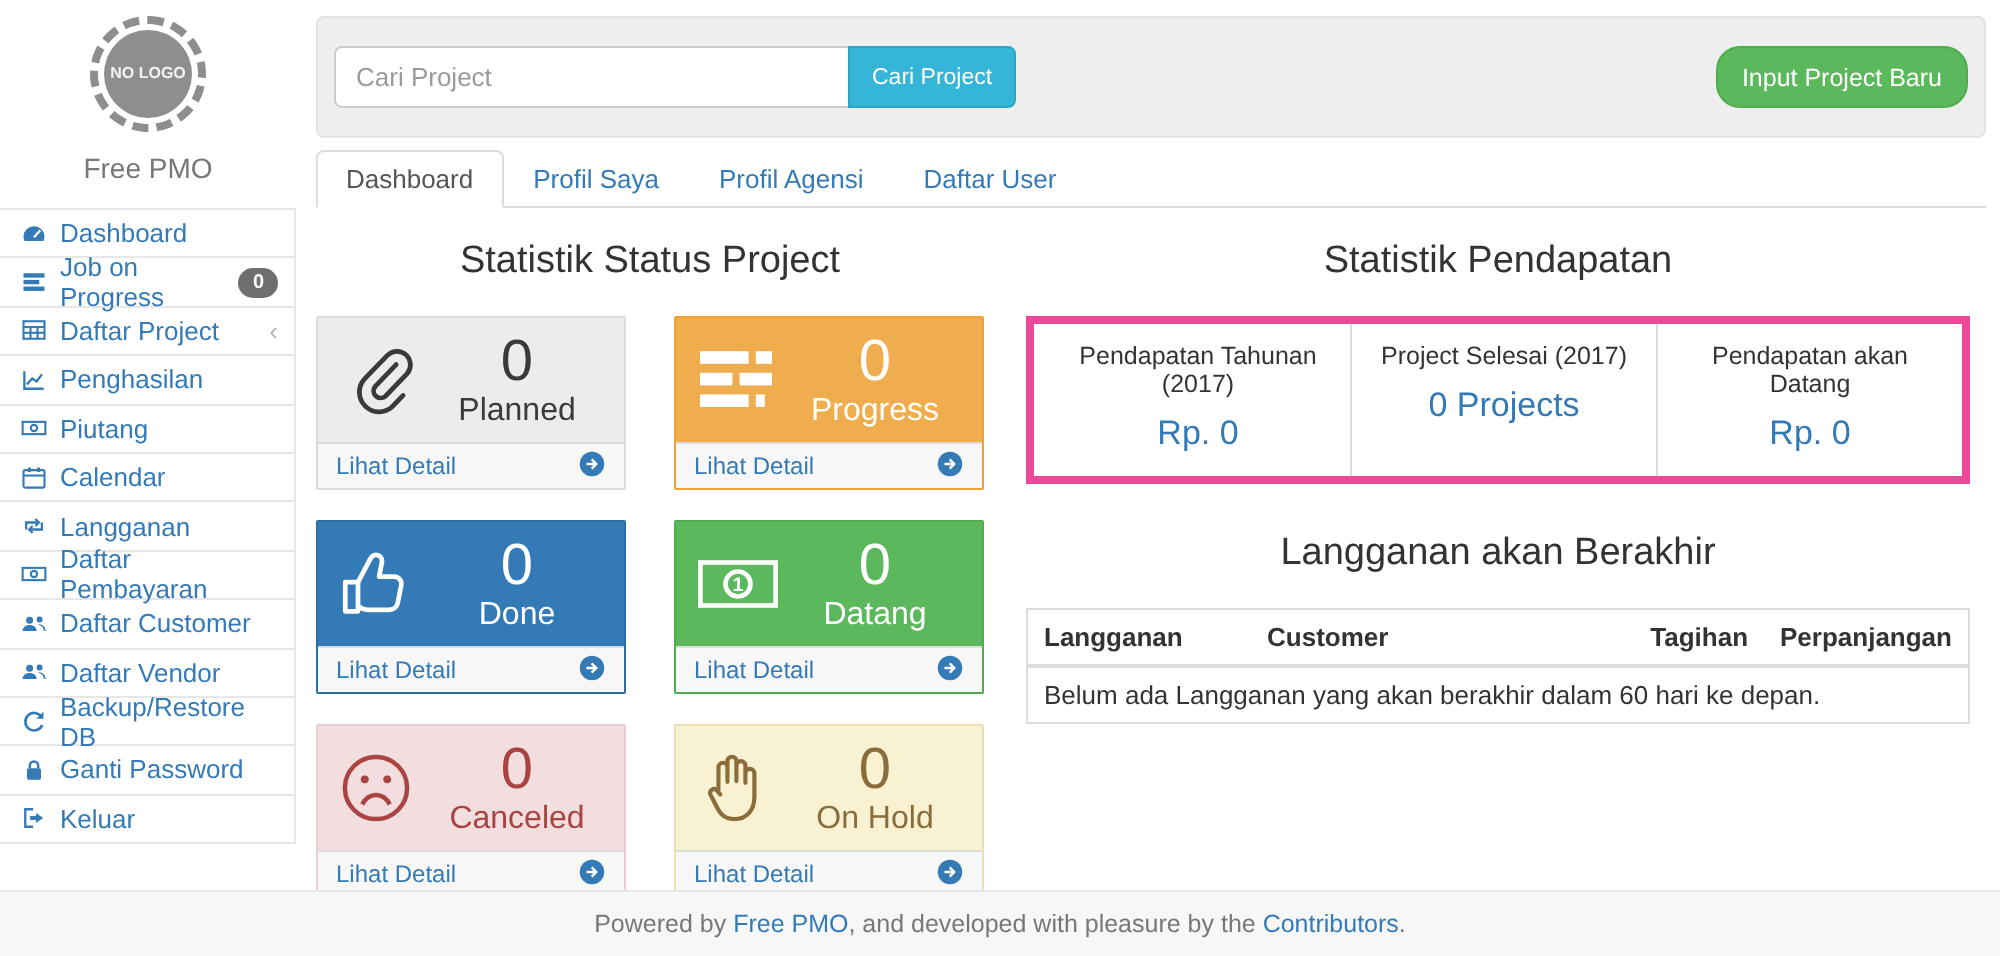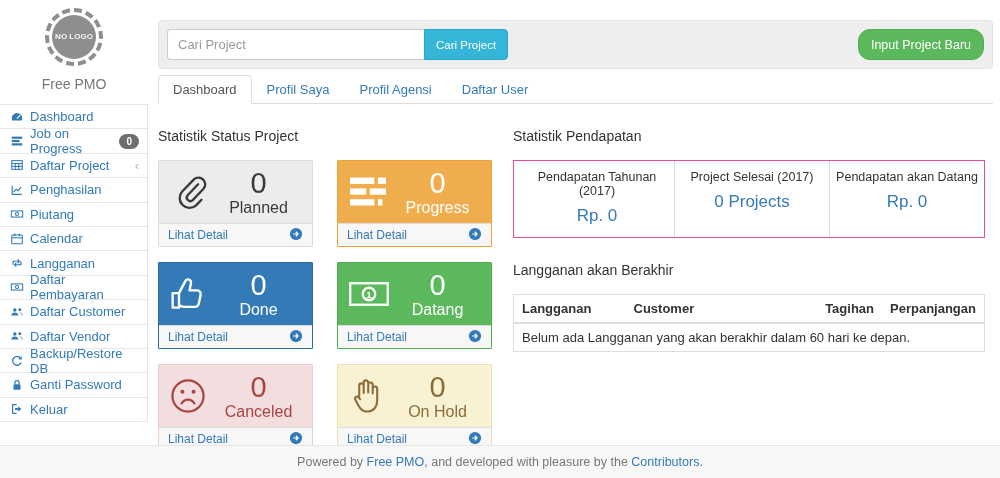--- a/index.html
+++ b/index.html
@@ -32,22 +32,22 @@
   .badge {
     margin-left:auto; background:#6e6e6e; color:#fff; font-size:10px;
     border-radius:9px; padding:1px 7px; line-height:1.3; font-weight:bold;
   }
   .chevron { margin-left:auto; color:#b5b5b5; font-size:13px; line-height:1; }
 
   
   .main { position:absolute; left:158px; top:0; width:835px; }
 
   .search-panel {
-    margin-top:20px; background:#eeeeee; border:1px solid #e3e3e3; border-radius:4px;
-    padding:8px; display:flex; align-items:center; height:49px;
+    margin-top:8px; background:#eeeeee; border:1px solid #e3e3e3; border-radius:4px;
+    padding:8px; display:flex; align-items:center; height:61px;
   }
   .search-input {
     width:257px; height:31px; border:1px solid #ccc; border-radius:4px 0 0 4px;
     padding:0 10px; font-size:13px; color:#555; font-family:"Liberation Sans",sans-serif;
     outline:none; border-right:none;
   }
   .search-input::placeholder { color:#9b9b9b; }
   .btn { border-radius:12px; font-size:12px; cursor:pointer; border:1px solid transparent;
          font-family:"Liberation Sans",sans-serif; }
   .btn-info { background:#35b5d8; border-color:#2ba6c9; color:#fff; height:31px; padding:0 11px;
@@ -59,21 +59,21 @@
   .tab {
     padding:6px 14px; font-size:13px; color:#337ab7; cursor:pointer;
     border:1px solid transparent; border-radius:4px 4px 0 0; margin-bottom:-1px; line-height:15px;
   }
   .tab.active { color:#555; background:#fff; border-color:#ddd; border-bottom-color:#fff; cursor:default; }
 
   .content { display:flex; margin-top:14px; }
   .col-left { width:334px; flex:0 0 334px; }
   .col-right { margin-left:21px; width:472px; flex:0 0 472px; }
 
-  .section-title { font-size:14px; font-weight:500; color:#333; margin:10px 0 16px; }
+  .section-title { text-align:center; font-size:19px; font-weight:500; color:#333; margin:2px 0 16px; }
 
   
   .cards { display:grid; grid-template-columns:155px 155px; column-gap:24px; row-gap:15px; }
   .card { border:1px solid #ddd; border-radius:1px; }
   .card-body { display:flex; align-items:center; height:62px; padding:6px 10px; }
   .card-icon { flex:0 0 46px; display:flex; align-items:center; }
   .card-nums { flex:1; text-align:center; }
   .card-count { font-size:29px; line-height:30px; font-weight:400; }
   .card-status { font-size:16px; line-height:18px; margin-top:1px; }
   .card-footer {
@@ -83,21 +83,21 @@
   .card-footer .lihat { color:#337ab7; font-size:12px; }
 
   .card.default  { background:#ececec; border-color:#dcdcdc; color:#3a3a3a; }
   .card.warning  { background:#f0ad4e; border-color:#eea236; color:#fff; }
   .card.primary  { background:#337ab7; border-color:#2e6da4; color:#fff; }
   .card.success  { background:#5cb85c; border-color:#4cae4c; color:#fff; }
   .card.danger   { background:#f2dede; border-color:#ebccd1; color:#a94442; }
   .card.hold     { background:#f8f2d2; border-color:#ece0b2; color:#8a6d3b; }
 
   
-  .stats-table { display:flex; border:1px solid #ec4899;padding-left:6px; }
+  .stats-table { display:flex; border:4px solid #ec4899;padding-left:6px; }
   .stat-cell {
     flex:1; text-align:center; padding:9px 6px 11px; border-right:1px solid #ddd;
   }
   .stat-cell:last-child { border-right:none; }
   .stat-label { font-size:12.5px; color:#333; }
   .stat-value { font-size:17px; color:#337ab7; margin-top:8px; cursor:pointer; }
 
   .sub-title { margin-top:24px; }
   table.sub-table { width:100%; border-collapse:collapse; border:1px solid #ddd; margin-top:3px; }
   table.sub-table th {

